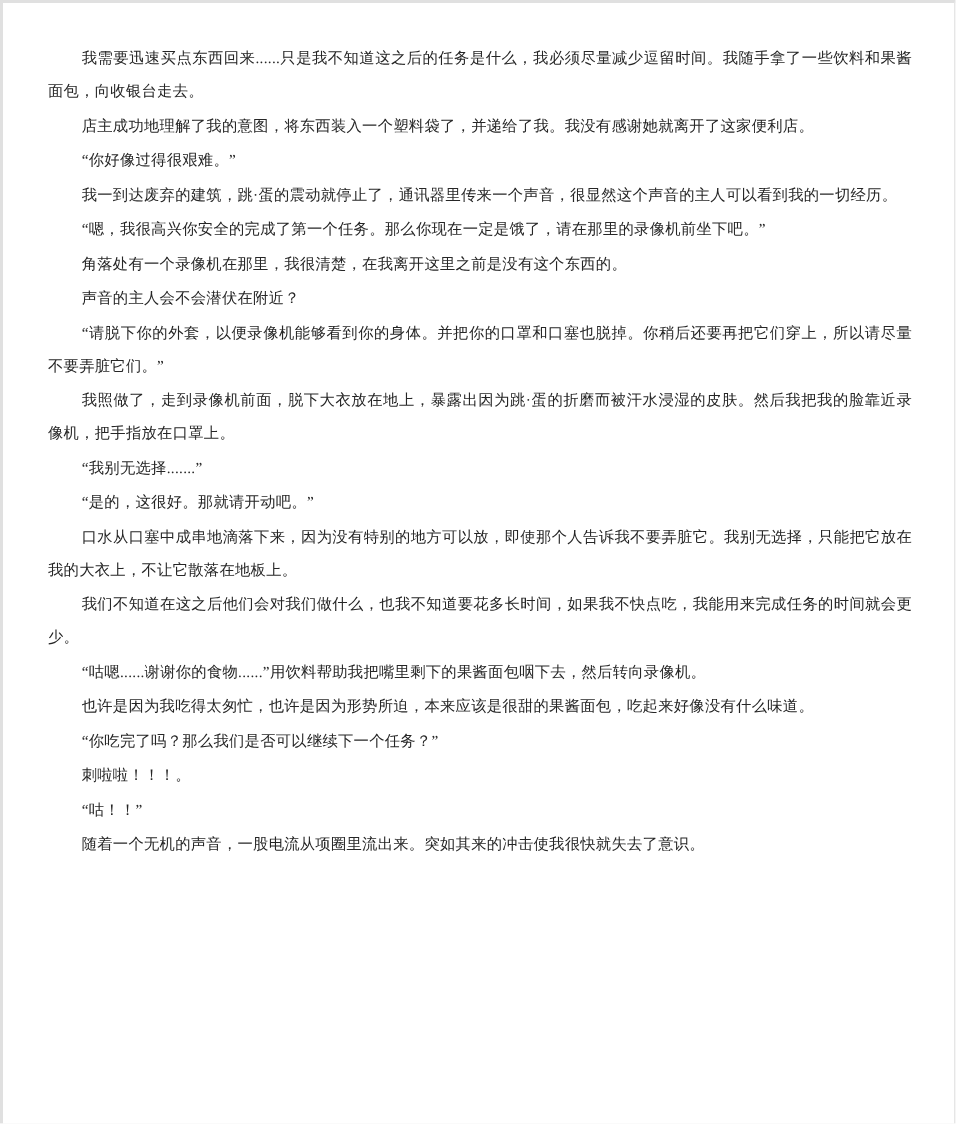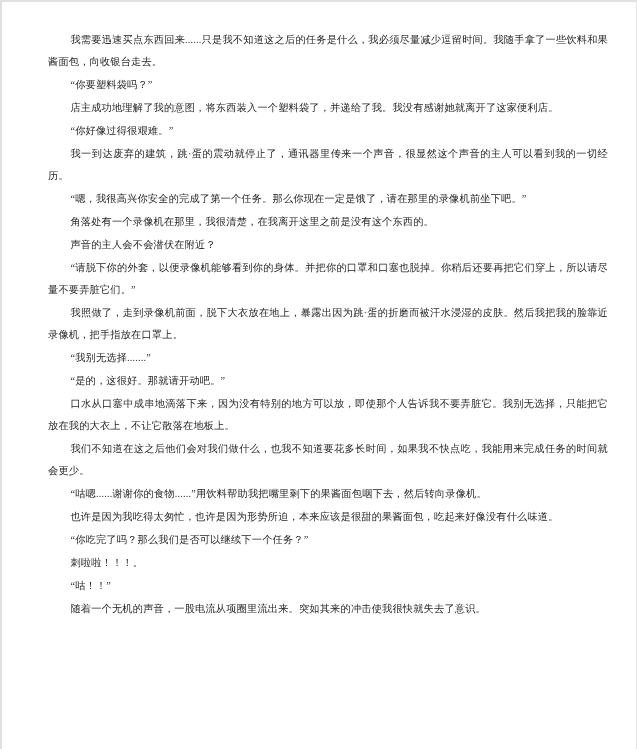--- a/index.html
+++ b/index.html
@@ -13,21 +13,20 @@
     overflow: hidden;
   }
   .page {
     box-sizing: border-box;
     width: 637px;
     height: 749px;
     background: #ffffff;
     border-top: 2px solid #e0e0e0;
     border-left: 2px solid #e0e0e0;
     border-right: 1px solid #e6e6e6;
-    padding-left: 16px;
   }
   .content {
     box-sizing: border-box;
     padding: 27px 28px 0 30px;
     font-family: "Liberation Serif", "DejaVu Serif", serif;
     font-size: 10.2px;
     line-height: 22px;
     color: #262626;
     text-align: justify;
     letter-spacing: 0.2px;
@@ -36,21 +35,20 @@
     margin: 0 0 1px 0;
     text-indent: 2.2em;
   }
 </style>
 </head>
 <body>
 
 <div class="page">
   <div class="content">
     <p>我需要迅速买点东西回来......只是我不知道这之后的任务是什么，我必须尽量减少逗留时间。我随手拿了一些饮料和果酱面包，向收银台走去。</p>
-    <p>“你要塑料袋吗？”</p>
     <p>店主成功地理解了我的意图，将东西装入一个塑料袋了，并递给了我。我没有感谢她就离开了这家便利店。</p>
     <p>“你好像过得很艰难。”</p>
     <p>我一到达废弃的建筑，跳·蛋的震动就停止了，通讯器里传来一个声音，很显然这个声音的主人可以看到我的一切经历。</p>
     <p>“嗯，我很高兴你安全的完成了第一个任务。那么你现在一定是饿了，请在那里的录像机前坐下吧。”</p>
     <p>角落处有一个录像机在那里，我很清楚，在我离开这里之前是没有这个东西的。</p>
     <p>声音的主人会不会潜伏在附近？</p>
     <p>“请脱下你的外套，以便录像机能够看到你的身体。并把你的口罩和口塞也脱掉。你稍后还要再把它们穿上，所以请尽量不要弄脏它们。”</p>
     <p>我照做了，走到录像机前面，脱下大衣放在地上，暴露出因为跳·蛋的折磨而被汗水浸湿的皮肤。然后我把我的脸靠近录像机，把手指放在口罩上。</p>
     <p>“我别无选择.......”</p>
     <p>“是的，这很好。那就请开动吧。”</p>

